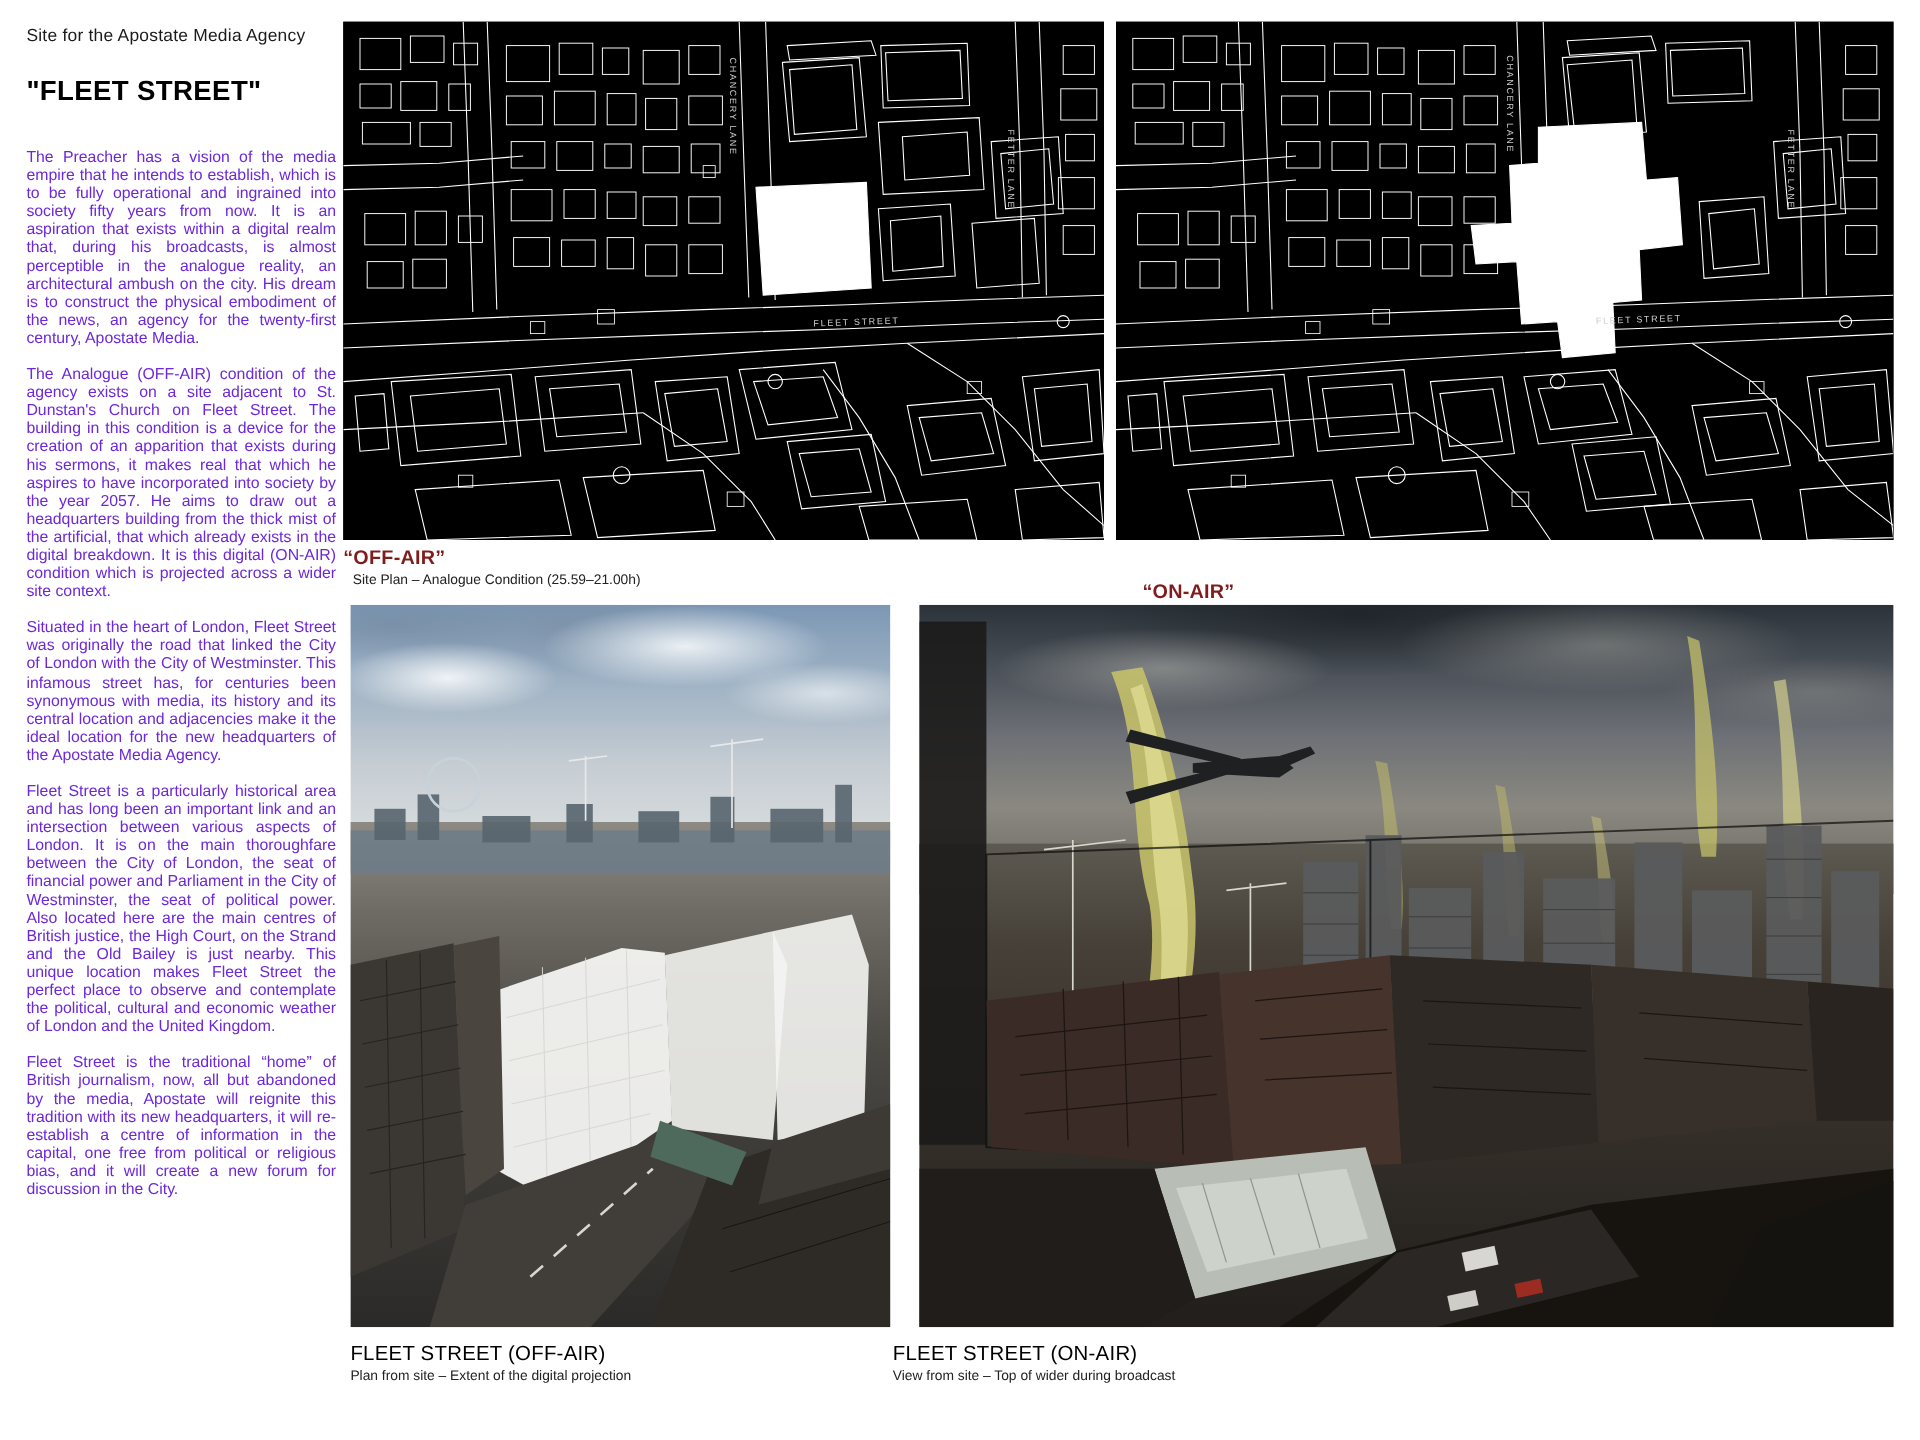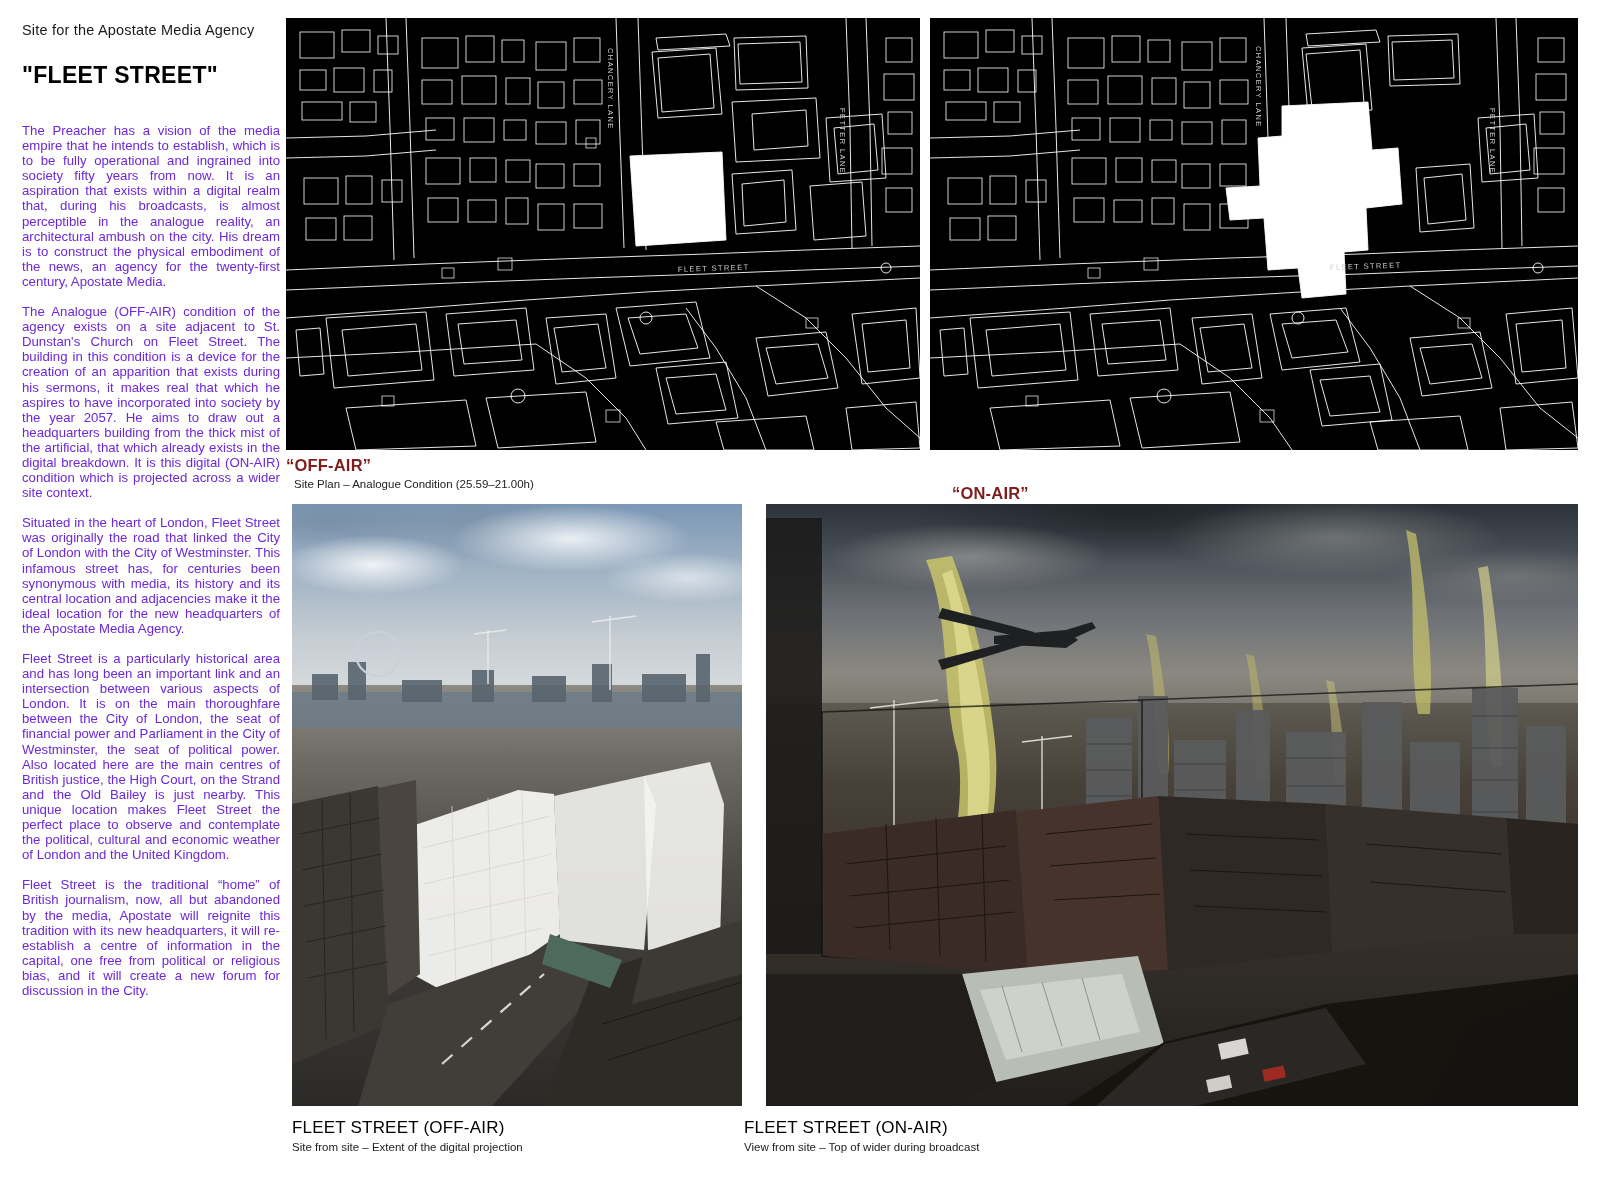--- a/index.html
+++ b/index.html
@@ -562,18 +562,18 @@
     <rect x="440" y="576" width="24" height="13" fill="#cfcdc8" transform="rotate(-12 440 576)"></rect>
 
     <g fill="#151310">
       <path d="M700 520 L812 480 L812 602 L660 602 Z"></path>
     </g>
   </svg>
 </div>
 
 <div class="pcap pcap-off">
   <div class="pcap-title">FLEET STREET (OFF-AIR)</div>
-  <div class="pcap-sub">Site from site – Extent of the digital projection</div>
+  <div class="pcap-sub">Plan from site – Extent of the digital projection</div>
 </div>
 <div class="pcap pcap-on">
   <div class="pcap-title">FLEET STREET (ON-AIR)</div>
   <div class="pcap-sub">View from site – Top of wider during broadcast</div>
 </div>
 
 </body></html>

